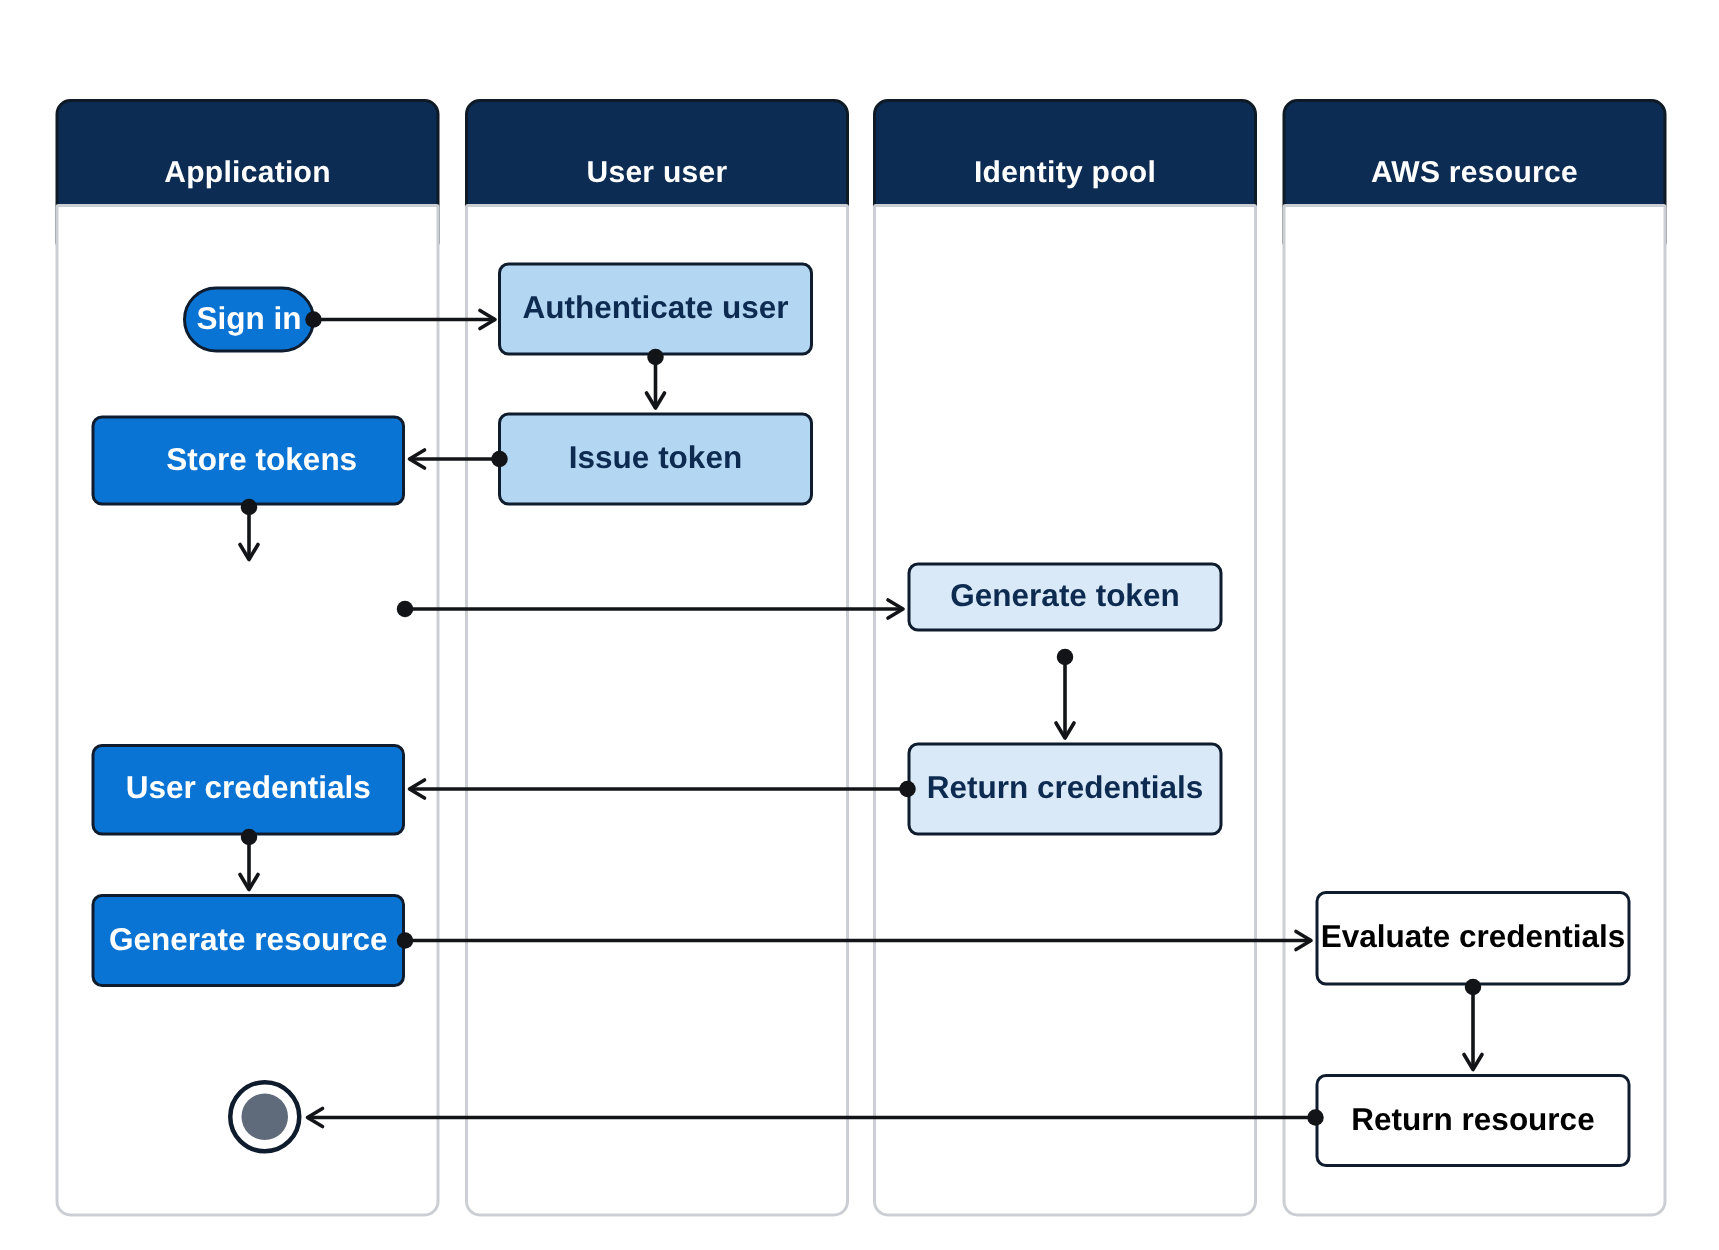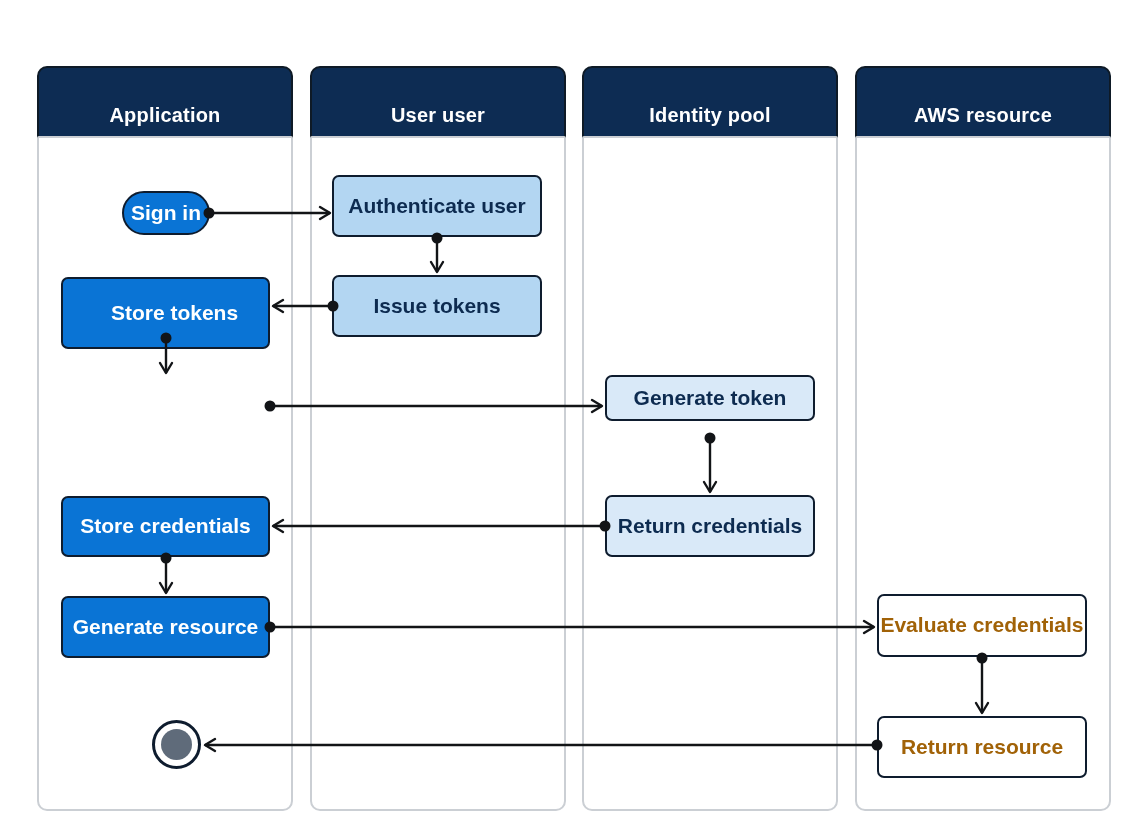--- a/index.html
+++ b/index.html
@@ -41,27 +41,27 @@
   
   .node {
     position: absolute; box-sizing: border-box;
     display: flex; align-items: center; justify-content: center;
     text-align: center; font-weight: bold; font-size: 21px;
     border-radius: 7px; line-height: 1.25; z-index: 2;
   }
   .node.blue  { background: #0a74d5; border: 2px solid #0e1c2e; color: #ffffff; }
   .node.mid   { background: #b3d6f2; border: 2px solid #0e1c2e; color: #0d2b50; }
   .node.pale  { background: #d9e9f8; border: 2px solid #0e1c2e; color: #0d2b50; }
-  .node.plain { background: #ffffff; border: 2px solid #0e1c2e; color: #a16207; }
+  .node.plain { background: #ffffff; border: 2px solid #0e1c2e; color: #000000; }
   .node.pill  { border-radius: 22px; }
 
   #n-sign-in                { left: 122px; top: 191px; width: 88px;  height: 44px; }
   #n-authenticate-user      { left: 332px; top: 175px; width: 210px; height: 62px; }
   #n-issue-tokens           { left: 332px; top: 275px; width: 210px; height: 62px; }
-  #n-store-tokens           { left: 61px;  top: 277px; width: 209px; height: 72px; padding-left: 18px; }
+  #n-store-tokens           { left: 61px;  top: 277px; width: 209px; height: 60px; padding-left: 18px; }
   #n-request-iam-credentials{ left: 61px;  top: 376px; width: 209px; height: 81px; }
   #n-request-iam-credentials .label { max-width: 132px; }
   #n-generate-token         { left: 605px; top: 375px; width: 210px; height: 46px; }
   #n-return-credentials     { left: 605px; top: 495px; width: 210px; height: 62px; }
   #n-store-credentials      { left: 61px;  top: 496px; width: 209px; height: 61px; }
   #n-request-resource       { left: 61px;  top: 596px; width: 209px; height: 62px; }
   #n-evaluate-credentials   { left: 877px; top: 594px; width: 210px; height: 63px; }
   #n-return-resource        { left: 877px; top: 716px; width: 210px; height: 62px; }
 
   
@@ -115,38 +115,38 @@
 
   <div class="node blue pill" id="n-sign-in">
     <span class="label">Sign in</span>
   </div>
 
   <div class="node mid" id="n-authenticate-user">
     <span class="label">Authenticate user</span>
   </div>
 
   <div class="node mid" id="n-issue-tokens">
-    <span class="label">Issue tokens</span>
+    <span class="label">Issue token</span>
   </div>
 
   <div class="node blue" id="n-store-tokens">
     <span class="label">Store tokens</span>
   </div>
 
 
   <div class="node pale" id="n-generate-token">
     <span class="label">Generate token</span>
   </div>
 
   <div class="node pale" id="n-return-credentials">
     <span class="label">Return credentials</span>
   </div>
 
   <div class="node blue" id="n-store-credentials">
-    <span class="label">Store credentials</span>
+    <span class="label">User credentials</span>
   </div>
 
   <div class="node blue" id="n-request-resource">
     <span class="label">Generate resource</span>
   </div>
 
   <div class="node plain" id="n-evaluate-credentials">
     <span class="label">Evaluate credentials</span>
   </div>
 

